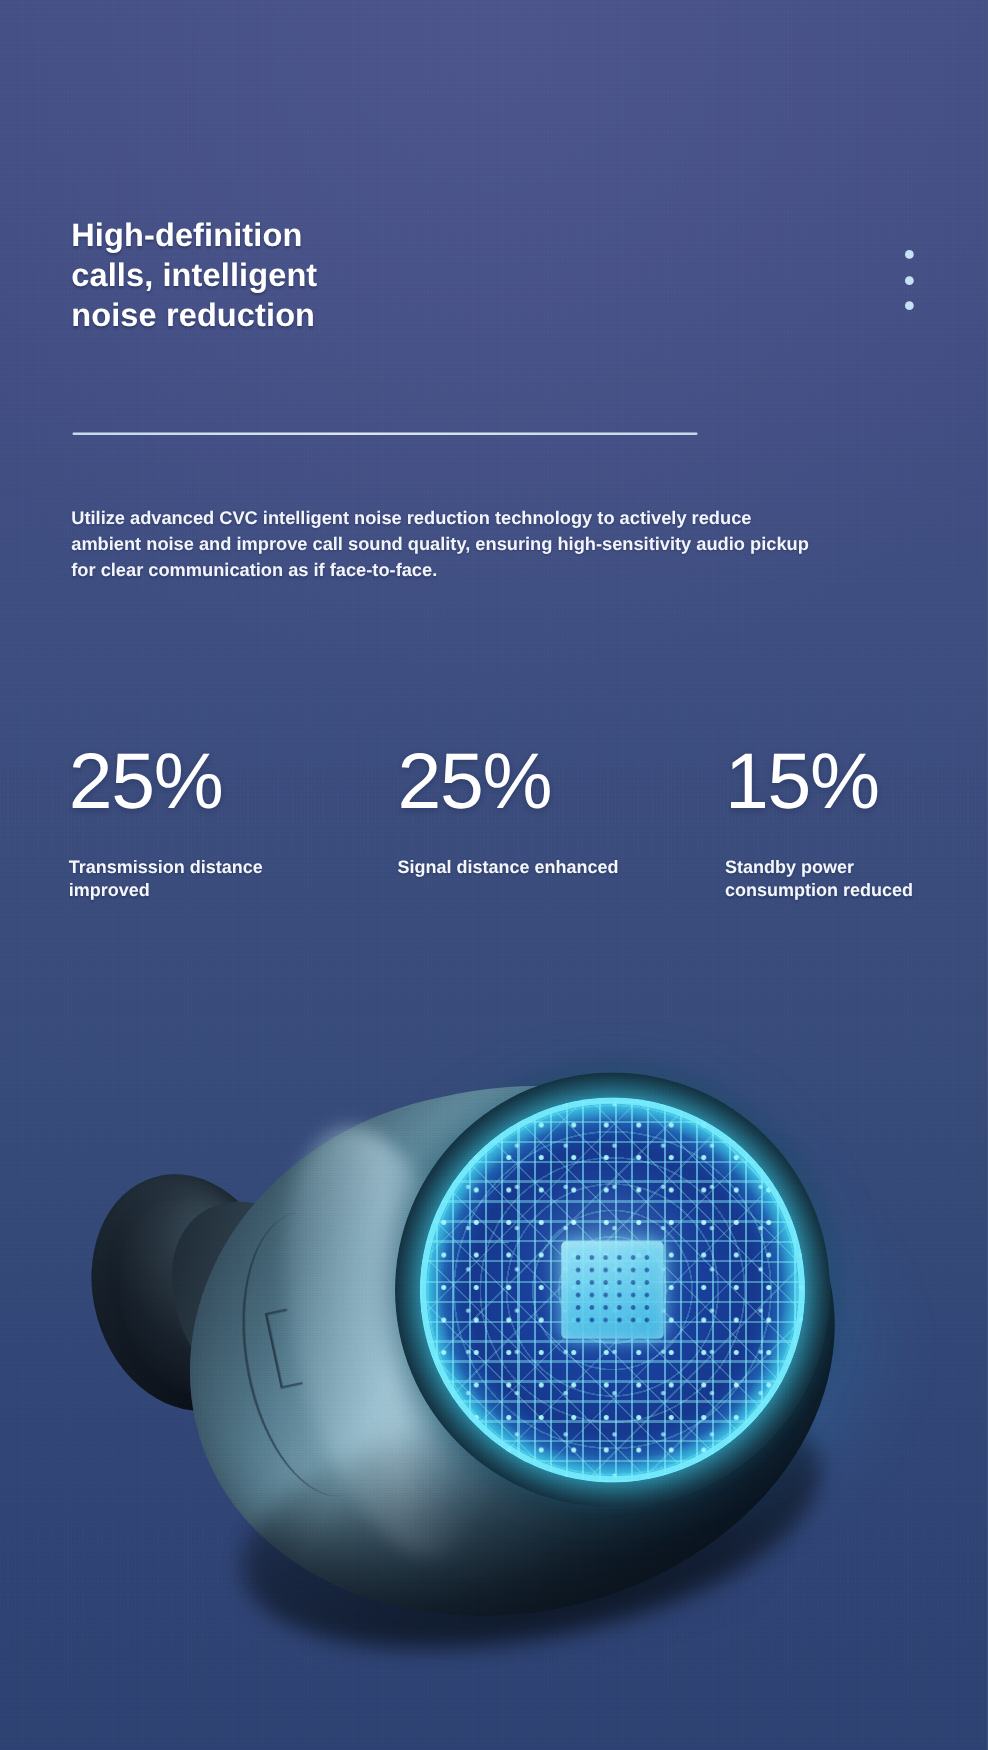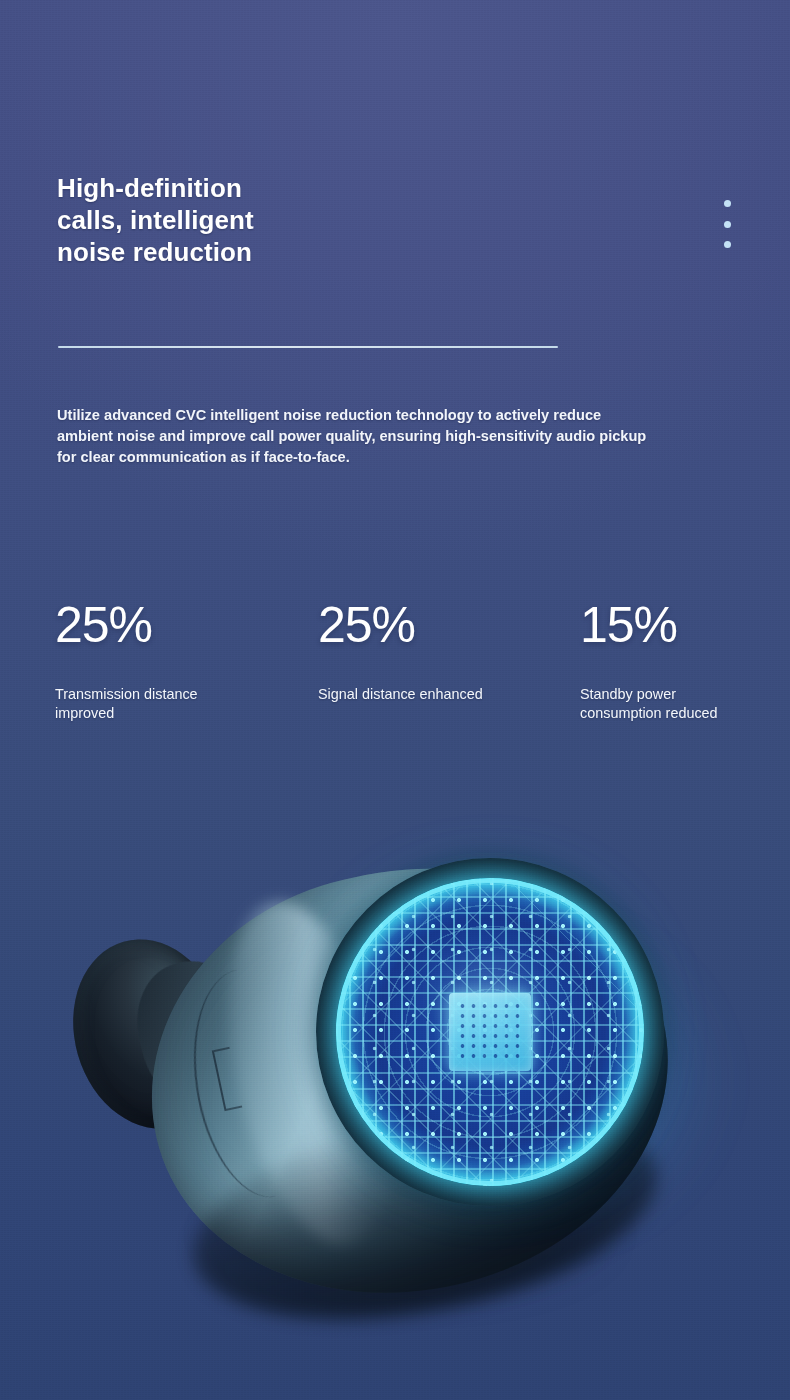--- a/index.html
+++ b/index.html
@@ -66,29 +66,29 @@
     font-size:14.6px;font-weight:700;
     line-height:21px;
     color:#f2f5fb;
     text-shadow:0 1px 2px rgba(10,18,45,.3);
   }
 
   
   .stats{position:absolute;left:0;top:583px;width:790px;height:165px;}
   .stat{position:absolute;top:0;}
   .stat .num{
-    font-size:50px;font-weight:300;
+    font-size:63px;font-weight:300;
     line-height:84px;
     letter-spacing:-1px;
     color:#ffffff;
     text-shadow:0 2px 5px rgba(10,18,45,.28);
   }
   .stat .lbl{
     margin-top:18px;
-    font-size:14.4px;font-weight:400;
+    font-size:14.4px;font-weight:700;
     line-height:19px;
     color:#f4f7fc;
     text-shadow:0 1px 2px rgba(10,18,45,.3);
     white-space:pre-line;
   }
   .stat-0{left:55px;width:230px;}
   .stat-1{left:318px;width:250px;}
   .stat-2{left:580px;width:215px;}
 
   
@@ -281,21 +281,21 @@
 noise reduction</div>
 
   <div class="kebab">
     <i></i>
     <i></i>
     <i></i>
   </div>
 
   <div class="divider"></div>
 
-  <div class="body-copy">Utilize advanced CVC intelligent noise reduction technology to actively reduce ambient noise and improve call power quality, ensuring high-sensitivity audio pickup for clear communication as if face-to-face.</div>
+  <div class="body-copy">Utilize advanced CVC intelligent noise reduction technology to actively reduce ambient noise and improve call sound quality, ensuring high-sensitivity audio pickup for clear communication as if face-to-face.</div>
 
   <div class="stats">
 
     <div class="stat stat-0">
       <div class="num">25%</div>
       <div class="lbl">Transmission distance
 improved</div>
     </div>
 
     <div class="stat stat-1">

